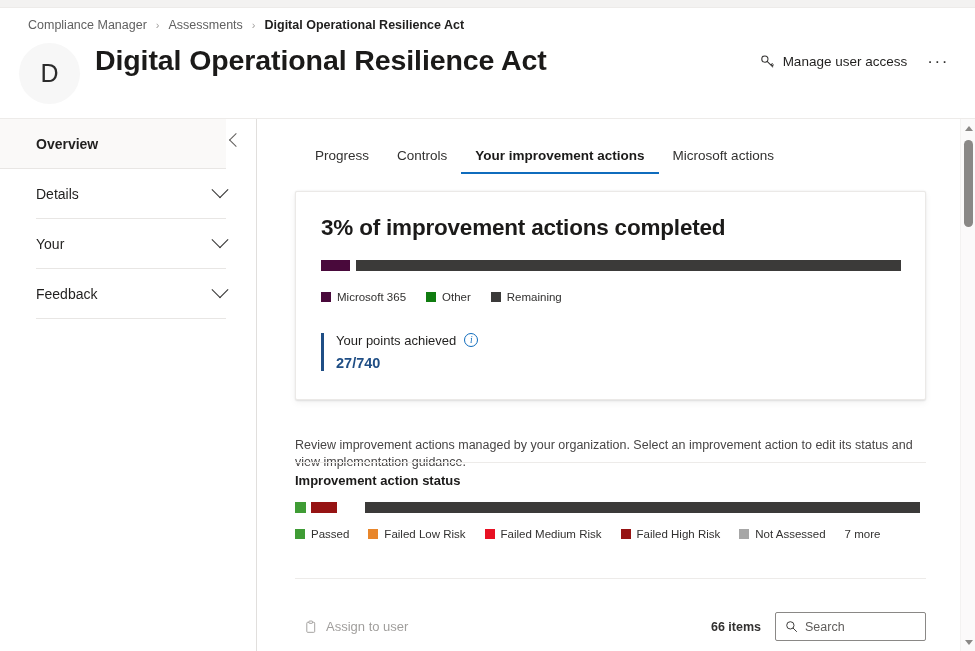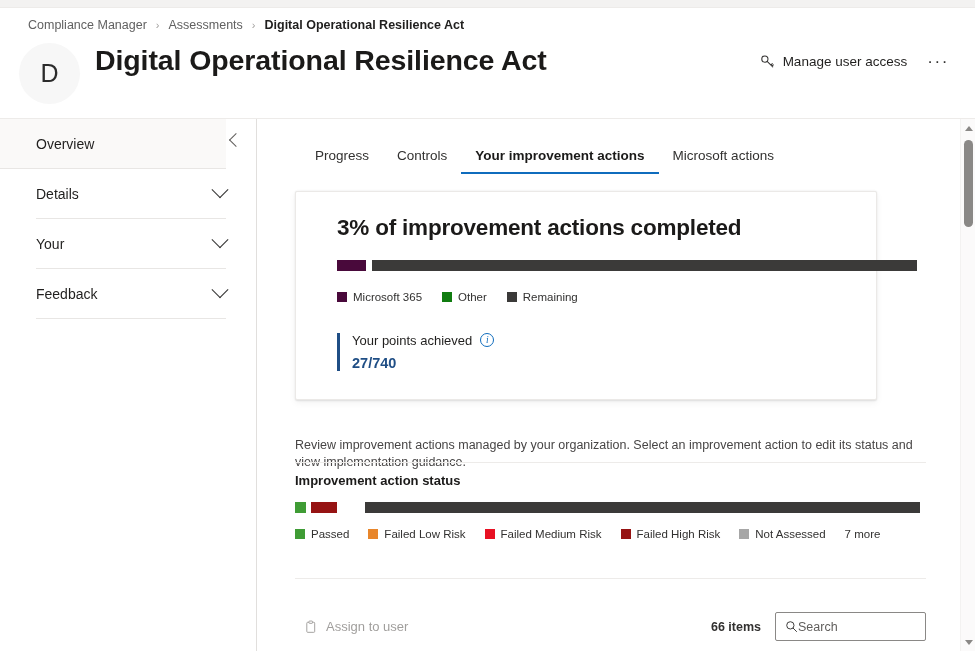--- a/index.html
+++ b/index.html
@@ -106,21 +106,21 @@
     margin: 0 30px 0 36px;
     height: 50px;
     display: flex;
     align-items: center;
     justify-content: space-between;
     font-size: 14px;
     cursor: pointer;
     border-bottom: 1px solid #e8e6e4;
   }
   .nav-item.active {
-    font-weight: 400;
+    font-weight: 700;
     background: #faf9f8;
     margin-left: 0;
     padding-left: 36px;
     margin-right: 30px;
   }
   .nav-item .chev {
     width: 12px; height: 12px;
     border-right: 1.5px solid #323130;
     border-bottom: 1.5px solid #323130;
     transform: rotate(45deg) translate(-3px, -3px);
@@ -173,26 +173,26 @@
     position: absolute;
     left: 0; right: 0; bottom: 0;
     height: 2.5px;
     background: #0f6cbd;
   }
 
   
   .card {
     position: absolute;
     top: 72px; left: 37px;
-    width: 582px;
+    width: 631px;
     background: #ffffff;
     border: 1px solid #ebe9e7;
     border-radius: 2px;
     box-shadow: 0 0.6px 1.8px rgba(0,0,0,0.10), 0 3px 7px rgba(0,0,0,0.05);
-    padding: 23px 27px 28px 41px;
+    padding: 23px 27px 28px 25px;
   }
   .card-title {
     font-size: 22.5px;
     font-weight: 700;
     color: #1b1a19;
     letter-spacing: -0.2px;
   }
 
   .progress-track {
     margin-top: 19px;
@@ -338,20 +338,21 @@
     white-space: nowrap;
     font-weight: 600;
   }
   .search-box {
     width: 151px;
     height: 29px;
     border: 1px solid #8a8886;
     border-radius: 2px;
     display: flex;
     align-items: center;
+    gap: 7px;
     padding: 0 9px;
     background: #ffffff;
     cursor: text;
   }
   .search-input {
     border: none;
     outline: none;
     font-size: 12.5px;
     font-family: "Liberation Sans", sans-serif;
     color: #323130;

